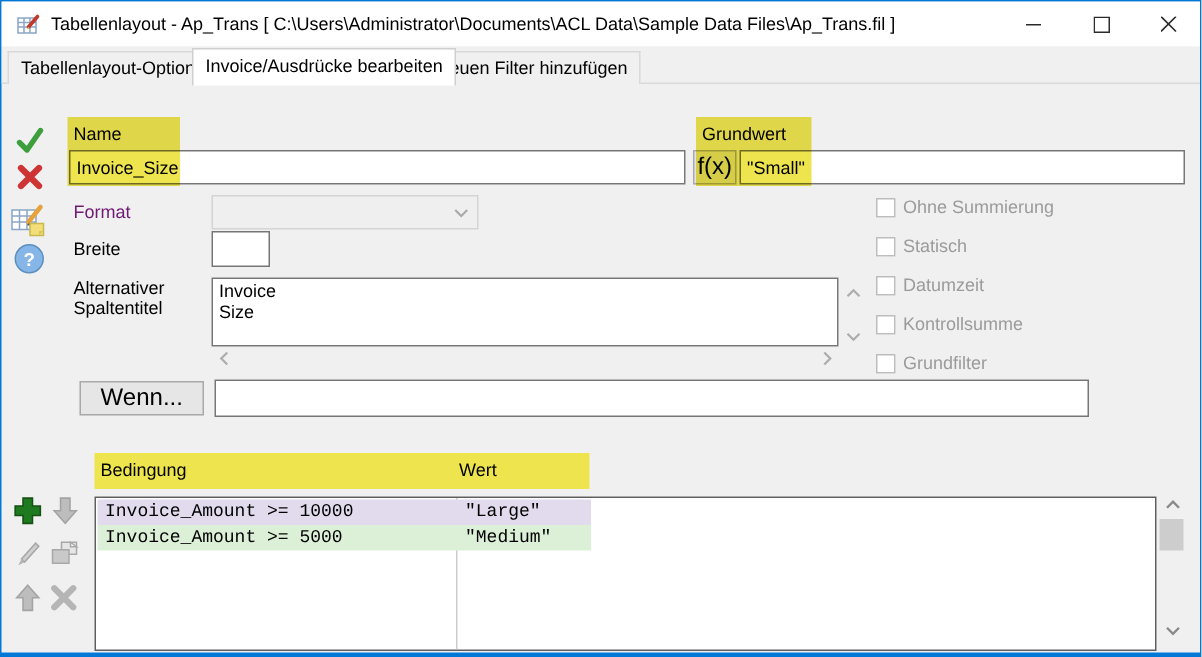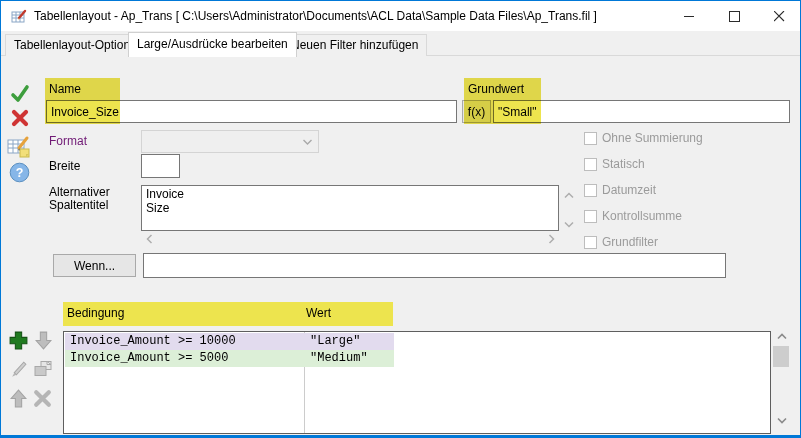--- a/index.html
+++ b/index.html
@@ -17,21 +17,21 @@
   .winbtn svg { display:block; }
   
   .tabstrip { position:absolute; left:0; top:30px; width:100%; height:25px; background:#f0f0f0; border-bottom:1px solid #d9d9d9; }
   .tab { position:absolute; top:3px; height:22px; padding:0 8px; line-height:21px; background:#f0f0f0;
          border:1px solid #d9d9d9; border-bottom:none; white-space:nowrap; }
   .tab.active { top:1px; height:25px; line-height:23px; background:#ffffff; border-color:#d0d0d0; z-index:2; }
   .lbl { position:absolute; white-space:nowrap; }
   .lbl.dis { color:#701a75; }
   .inp { position:absolute; background:#fff; border:1px solid #767676; font-family:"Liberation Sans","DejaVu Sans",sans-serif;
          font-size:12px; padding:2px 4px; color:#000; outline:none; }
-  .btn { position:absolute; background:#e6e6e6; border:1px solid #a9a9a9; font-size:12px;
+  .btn { position:absolute; background:#e6e6e6; border:1px solid #a9a9a9; font-size:16px;
          display:flex; align-items:center; justify-content:center; color:#000; }
   .highlight { position:absolute; mix-blend-mode:multiply; pointer-events:none; z-index:5; }
   .chev { position:absolute; width:12px; height:10px; }
   .chev svg { display:block; }
   
   .cbrow { position:absolute; left:583px; display:flex; align-items:center; gap:5px; }
   .cbbox { width:13px; height:13px; background:#fff; border:1px solid #bdbdbd; }
   .cbl { color:#9b9b9b; font-size:12px; white-space:nowrap; }
   
   .dropdown { position:absolute; background:#efefef; border:1px solid #d4d4d4; }
@@ -80,21 +80,21 @@
     </div>
     <div class="winbtn" style="left:756px;">
       <svg width="11" height="11" viewBox="0 0 11 11">
           <path d="M0 0 L10 10 M10 0 L0 10" stroke="#2b2b2b" stroke-width="1.1"></path>
         </svg>
     </div>
   </div>
 
   <div class="tabstrip">
     <div class="tab" style="left:4px;">Tabellenlayout-Optionen</div>
-    <div class="tab active" style="left:127px;">Large/Ausdrücke bearbeiten</div>
+    <div class="tab active" style="left:127px;">Invoice/Ausdrücke bearbeiten</div>
     <div class="tab" style="left:281px;">Neuen Filter hinzufügen</div>
   </div>
 
   <div class="icon" style="left:9px; top:83px;">
     <svg width="20" height="20" viewBox="0 0 20 20">
         <path d="M3 11 L8 16 L17 3" fill="none" stroke="#3d9e3d" stroke-width="3.6" stroke-linecap="round" stroke-linejoin="round"></path>
       </svg>
   </div>
   <div class="icon" style="left:9px; top:107px;">
     <svg width="20" height="20" viewBox="0 0 20 20">

